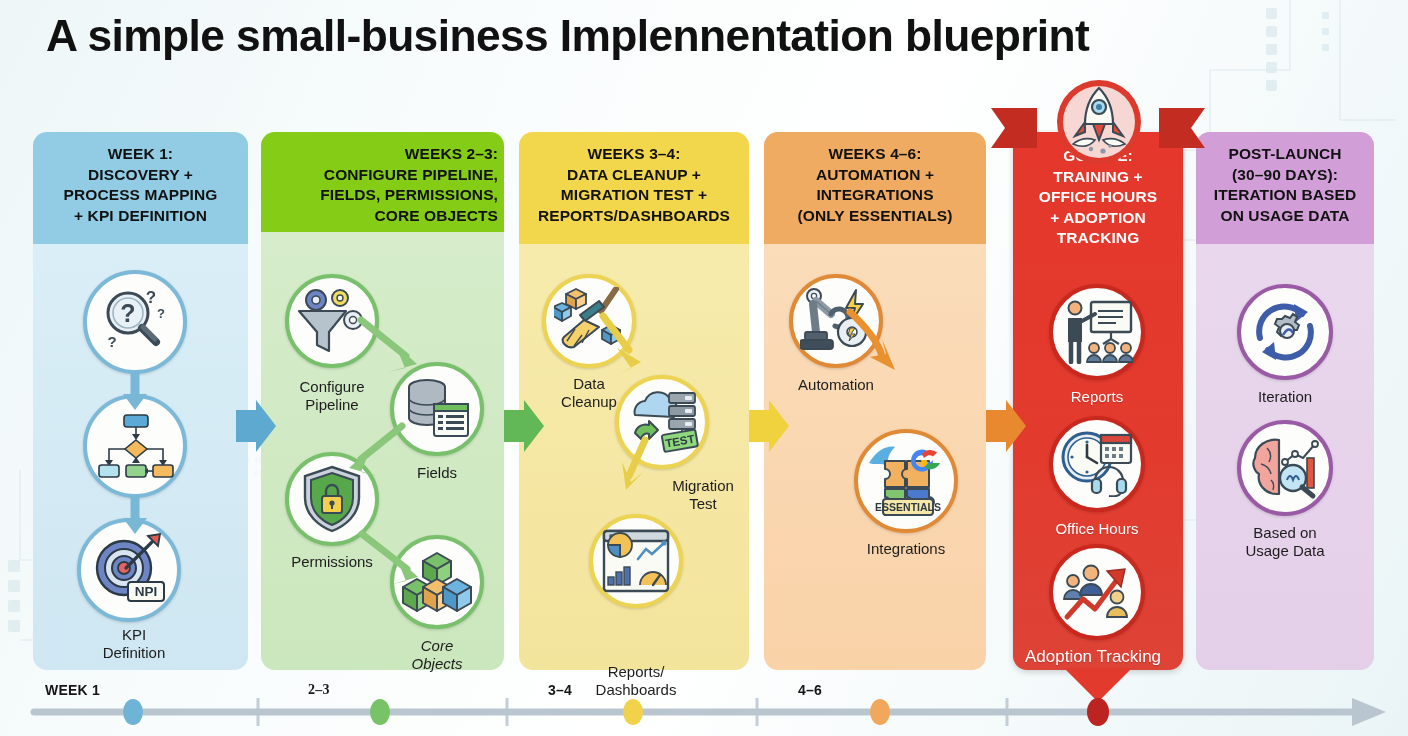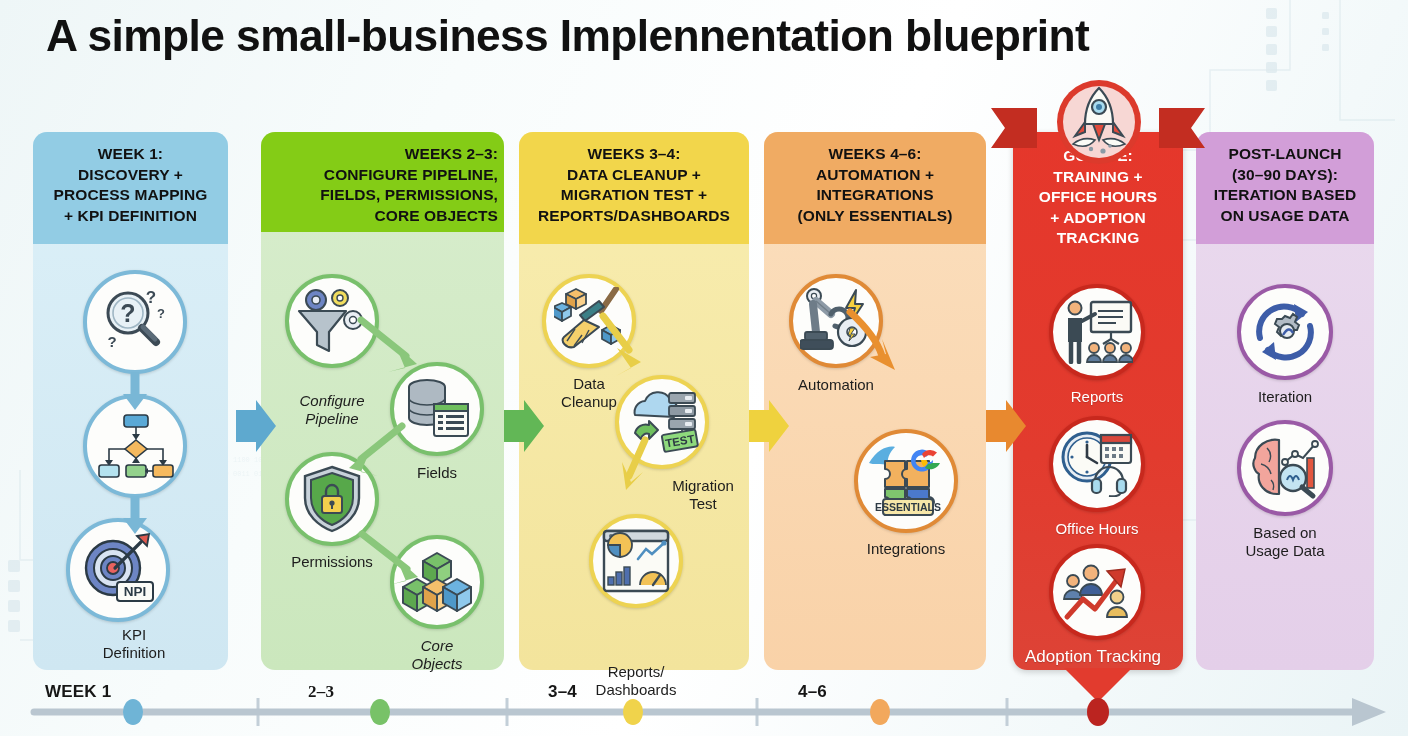--- a/index.html
+++ b/index.html
@@ -78,21 +78,21 @@
 
   
   .chev { position: absolute; z-index: 6; }
 
   
   #golive-badge { position: absolute; z-index: 9; left: 1013px; top: 74px; width: 172px; height: 90px; }
 
   
   #timeline { position: absolute; left: 0; top: 668px; width: 1408px; height: 68px; z-index: 7; }
   .tl-label {
-    position: absolute; font-weight: bold; font-size: 17px; color: #161616;
+    position: absolute; font-weight: bold; font-size: 14px; color: #161616;
     letter-spacing: .2px;
   }
 </style>
 </head>
 <body>
 
 <div id="bg-pattern"></div>
 <svg id="bg-circuit" viewBox="0 0 1408 736" preserveAspectRatio="none">
   <g stroke="#cfe0e6" stroke-width="1.4" fill="none" opacity=".8">
     <path d="M1290 0 V70 H1210 V150 H1150 V240 H1230 V330 H1300 V420"></path>
@@ -131,21 +131,21 @@
     <text x="148" y="510">1001 0110 1100</text>
     <text x="212" y="462">0101 1100 1001</text>
     <text x="212" y="476">1110 0011 0101</text>
   </g>
 </svg>
 
 <div id="title">A simple small-business Implennentation blueprint</div>
 
 <div id="board">
 
-  <div class="col" style="left:33px; width:195px; height:538px;">
+  <div class="col" style="left:33px; width:215px; height:538px;">
     <div class="col-body" style="background:linear-gradient(180deg,#dcf0f8 0%, #cfe7f2 100%);"></div>
     <div class="col-head" style="background:#92cce4; height:112px;">WEEK 1:
 DISCOVERY +
 PROCESS MAPPING
 + KPI DEFINITION</div>
     <div class="col-content">
 
       <div class="node" style="left:50px; top:138px;">
         <div class="bubble" style="width:104px;height:104px;border:4px solid #7cb9d8;">
           <svg width="74" height="74" viewBox="0 0 74 74">
@@ -184,21 +184,21 @@
             <path d="M51 58 L58 58" stroke="#2b3a45" stroke-width="1.6"></path>
             <path d="M53 55 L50 58 L53 61 Z" fill="#2b3a45"></path>
           </svg>
         </div>
       </div>
       <svg class="chev" style="left:88px; top:364px;" width="28" height="40" viewBox="0 0 28 40">
         <path d="M14 0 L14 24" stroke="#79b7d6" stroke-width="9"></path>
         <path d="M2 22 L14 38 L26 22 Z" fill="#79b7d6"></path>
       </svg>
 
-      <div class="node" style="left:33px; top:386px;">
+      <div class="node" style="left:44px; top:386px;">
         <div class="bubble" style="width:104px;height:104px;border:4px solid #7cb9d8;">
           <svg width="78" height="76" viewBox="0 0 78 76">
             <circle cx="34" cy="36" r="27" fill="#6d85c4" stroke="#2b3a45" stroke-width="2.4"></circle>
             <circle cx="34" cy="36" r="19" fill="#d9e4f2" stroke="#2b3a45" stroke-width="2"></circle>
             <circle cx="34" cy="36" r="12" fill="#6d85c4" stroke="#2b3a45" stroke-width="2"></circle>
             <circle cx="34" cy="36" r="6" fill="#e8635f" stroke="#2b3a45" stroke-width="1.8"></circle>
             <path d="M36 36 L62 10" stroke="#2b3a45" stroke-width="3.2" stroke-linecap="round"></path>
             <path d="M58 4 L70 2 L68 14 Z" fill="#e05a50" stroke="#2b3a45" stroke-width="1.8"></path>
             <rect x="38" y="50" width="36" height="19" rx="3" fill="#fbfbf6" stroke="#2b3a45" stroke-width="2"></rect>
             <text class="kpi-badge" x="56" y="64" text-anchor="middle" font-size="13.5" font-weight="bold" fill="#2b3a45" font-family="Liberation Sans, sans-serif">NPI</text>
@@ -242,21 +242,21 @@
             <circle cx="20" cy="13" r="4" fill="#e9eef6" stroke="#3b4a54" stroke-width="1.6"></circle>
             <circle cx="44" cy="11" r="8" fill="#f1dd5e" stroke="#3b4a54" stroke-width="2"></circle>
             <circle cx="44" cy="11" r="3" fill="#fff" stroke="#3b4a54" stroke-width="1.4"></circle>
             <circle cx="57" cy="33" r="9" fill="#e9eef3" stroke="#3b4a54" stroke-width="2"></circle>
             <circle cx="57" cy="33" r="3.5" fill="#fff" stroke="#3b4a54" stroke-width="1.4"></circle>
             <path d="M3 24 L50 24 L33 45 L33 64 L21 58 L21 45 Z" fill="#b7c3cc" stroke="#3b4a54" stroke-width="2.2" stroke-linejoin="round"></path>
             <path d="M3 24 L50 24" stroke="#3b4a54" stroke-width="2.2"></path>
           </svg>
         </div>
       </div>
-      <div class="node-label" style="left:-9px; top:260px;font-style:italic;">Configure
+      <div class="node-label" style="left:-9px; top:246px;">Configure
 Pipeline</div>
 
       <div class="node" style="left:129px; top:230px;">
         <div class="bubble" style="width:94px;height:94px;border:4px solid #79c06c;">
           <svg width="68" height="62" viewBox="0 0 68 62">
             <g stroke="#3b4a54" stroke-width="2" fill="#aeb9c2">
               <ellipse cx="24" cy="9" rx="18" ry="7"></ellipse>
               <path d="M6 9 V40 a18 7 0 0 0 36 0 V9" fill="#aeb9c2"></path>
             </g>
             <g stroke="#3b4a54" stroke-width="1.6" fill="none">

